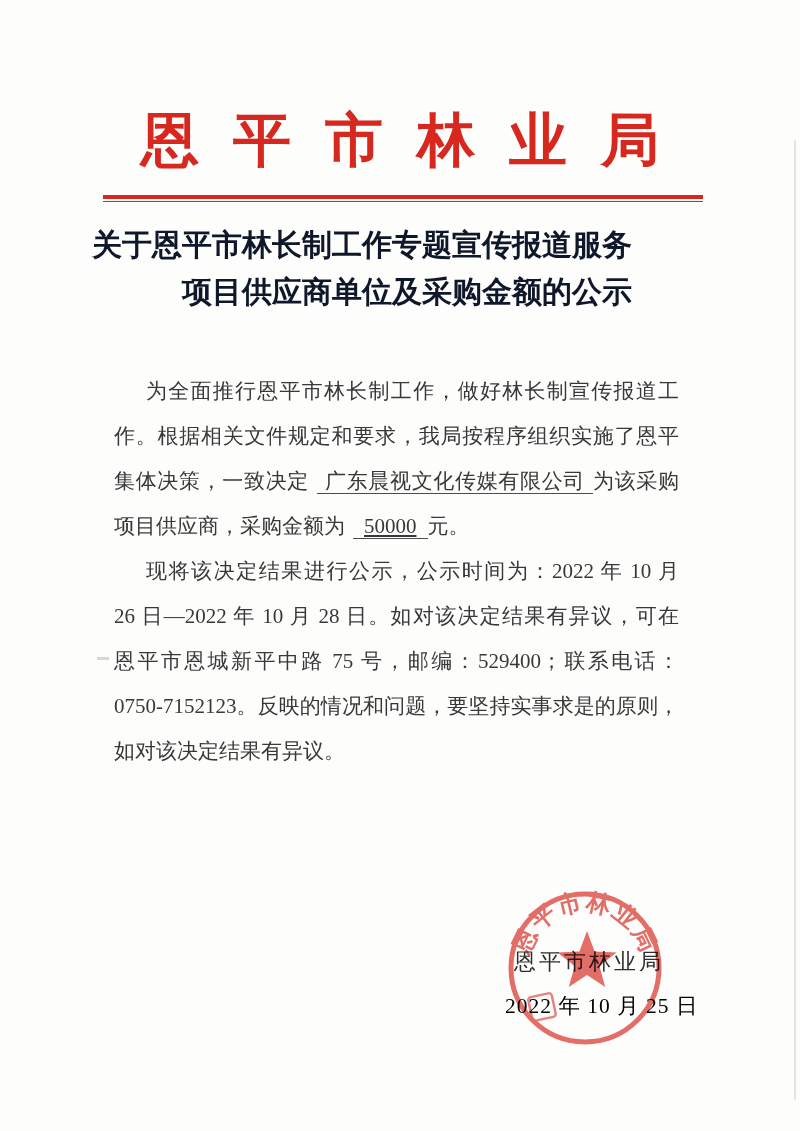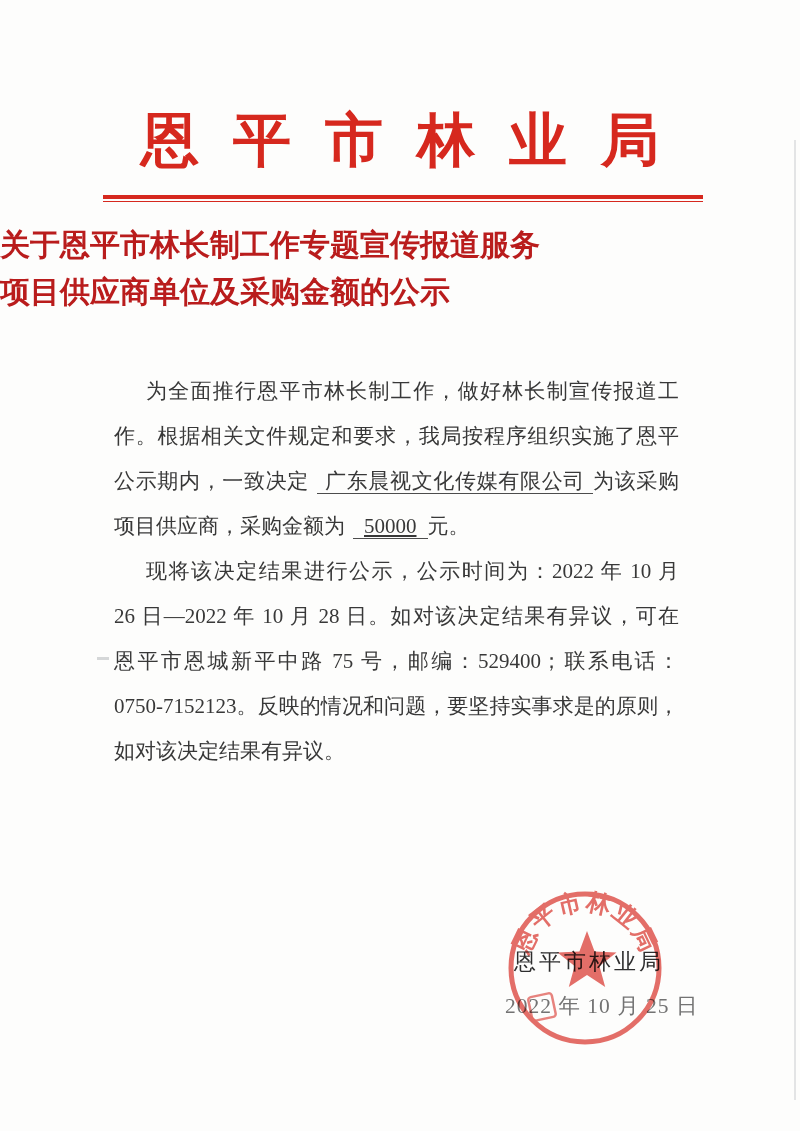--- a/index.html
+++ b/index.html
@@ -29,22 +29,22 @@
     background: #d6281e;
   }
   .red-rule-thin {
     position: absolute; top: 201px; left: 103px; width: 600px; height: 1px;
     background: #d6281e;
   }
 
   
   .doc-title {
     position: absolute; top: 221px; left: 0; width: 632px;
-    text-align: left;
-    color: #b91c1c;
+    text-align: right;
+    color: #0f172a;
     font-size: 30px; line-height: 47px;
     font-weight: bold;
     letter-spacing: 0px;
   }
   .doc-title div { white-space: nowrap; }
 
   
   .doc-body {
     position: absolute; top: 369px; left: 114px; width: 565px;
     color: #383838;
@@ -67,21 +67,21 @@
   .u.num { padding: 0 11px; text-decoration: underline; }
 
   
   .sign-org {
     position: absolute; top: 947px; left: 514px;
     color: #2e2e2e; font-size: 22px; letter-spacing: 3px;
     white-space: nowrap;
   }
   .sign-date {
     position: absolute; top: 991px; left: 505px;
-    color: #737373; font-size: 21.5px; letter-spacing: 1px;
+    color: #000000; font-size: 21.5px; letter-spacing: 1px;
     white-space: nowrap;
     font-family: Liberation Serif, serif;
   }
 
   
   .seal {
     position: absolute; top: 868px; left: 485px;
     width: 200px; height: 200px;
     mix-blend-mode: multiply;
     opacity: 0.82;
@@ -113,21 +113,21 @@
   <div class="red-rule-thin"></div>
 
   <div class="doc-title">
     <div>关于恩平市林长制工作专题宣传报道服务</div>
     <div>项目供应商单位及采购金额的公示</div>
   </div>
 
   <div class="doc-body">
     <div class="line fill indent">为全面推行恩平市林长制工作，做好林长制宣传报道工</div>
     <div class="line fill">作。根据相关文件规定和要求，我局按程序组织实施了恩平</div>
-    <div class="line fill"><span>公示期内，一致决定</span><span class="u">广东晨视文化传媒有限公司</span><span>为该采购</span></div>
+    <div class="line fill"><span>集体决策，一致决定</span><span class="u">广东晨视文化传媒有限公司</span><span>为该采购</span></div>
     <div class="line"><span>项目供应商，采购金额为</span><span class="u num">50000</span><span>元。</span></div>
     <div class="line fill indent">现将该决定结果进行公示，公示时间为：2022 年 10 月</div>
     <div class="line fill">26 日—2022 年 10 月 28 日。如对该决定结果有异议，可在</div>
     <div class="line fill">恩平市恩城新平中路 75 号，邮编：529400；联系电话：</div>
     <div class="line fill">0750-7152123。反映的情况和问题，要坚持实事求是的原则，</div>
     <div class="line">如对该决定结果有异议。</div>
   </div>
 
   <div class="sign-org">恩平市林业局</div>
   <div class="sign-date">2022 年 10 月 25 日</div>

